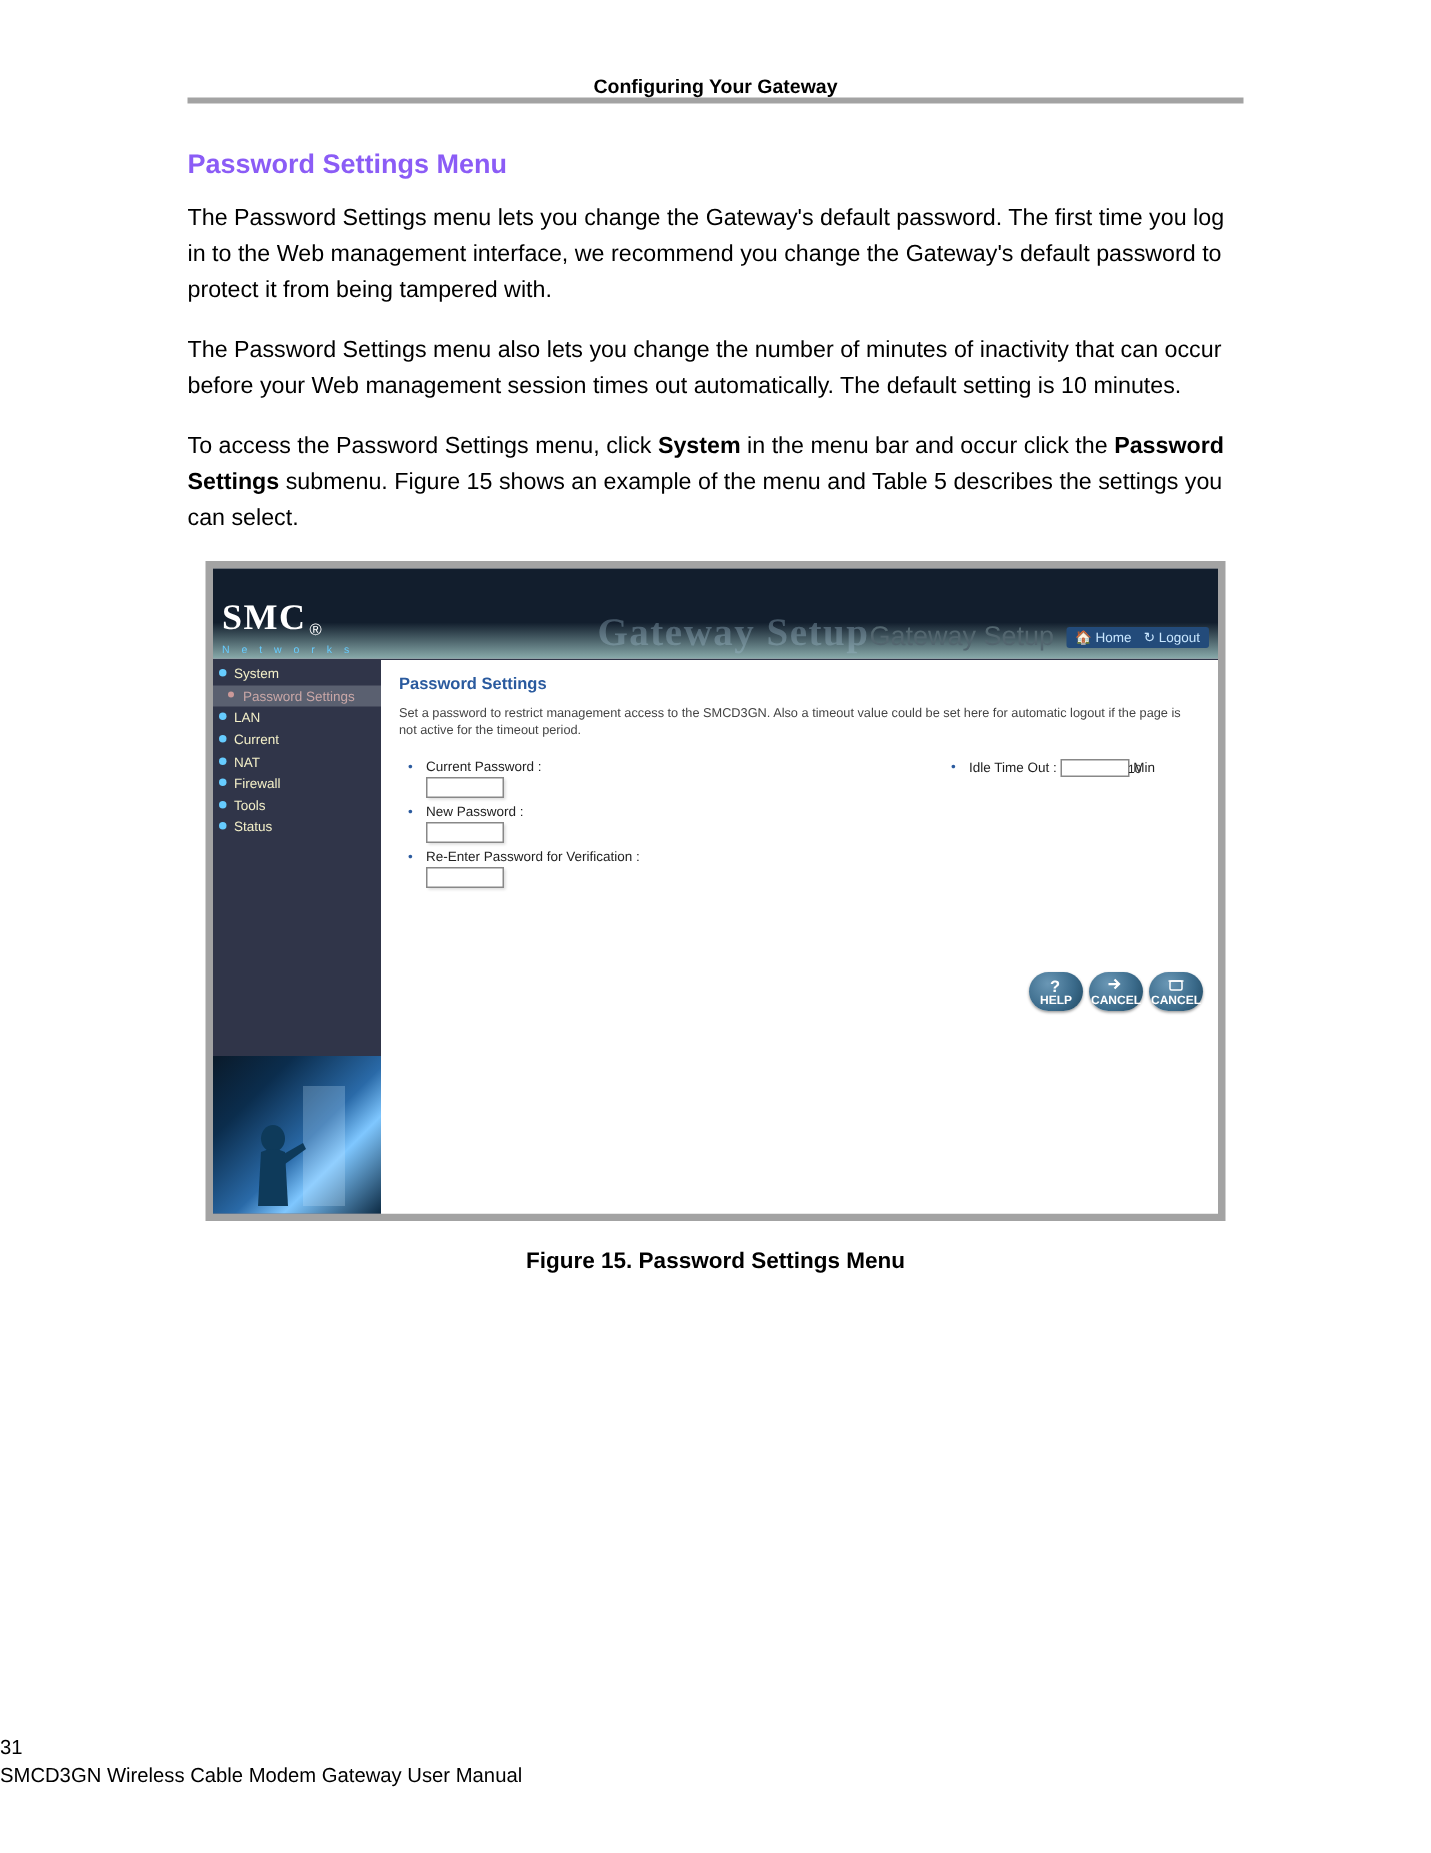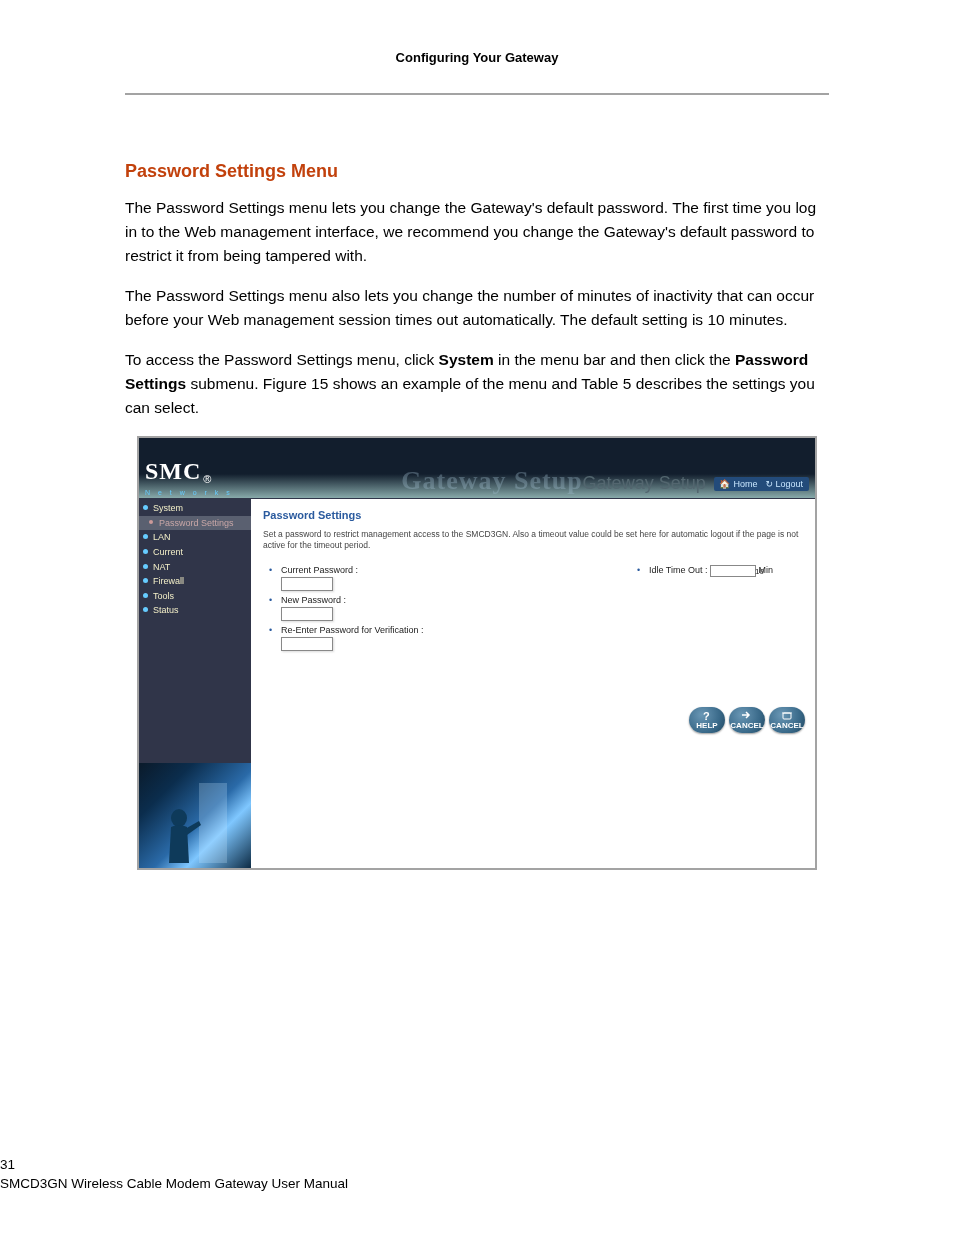--- a/index.html
+++ b/index.html
@@ -11,45 +11,45 @@
     color: #000;
     position: relative;
   }
   .page {
     padding: 50px 125px 0 125px;
   }
   .doc-header {
     text-align: center;
     font-weight: bold;
     font-size: 13px;
-    padding-bottom: 28px;
-    border-bottom: 2px solid #a3a3a3;
-    margin-bottom: 66px;
+    padding-bottom: 0;
+    border-bottom: 4px solid #a3a3a3;
+    margin-bottom: 30px;
   }
   .section-title {
-    color: #c2410c;
+    color: #8b5cf6;
     font-weight: bold;
     font-size: 18px;
     margin-bottom: 14px;
   }
   .body-p {
     font-size: 15.5px;
     line-height: 1.55;
     margin-bottom: 16px;
   }
   .body-p b { font-weight: bold; }
 
   .figure-wrap {
     margin: 6px 0 10px 0;
     text-align: center;
   }
   .screenshot {
     display: inline-block;
     width: 680px;
-    border: 2px solid #a3a3a3;
+    border: 5px solid #a3a3a3;
     text-align: left;
     background: #fff;
   }
   .ss-top {
     height: 60px;
     background: linear-gradient(to bottom, #121e2d 0%, #121e2d 60%, #8aa 100%);
     display: flex;
     justify-content: space-between;
     align-items: flex-end;
     padding: 0 6px 2px 6px;
@@ -259,24 +259,24 @@
   .footer .pg { margin-bottom: 4px; }
 </style>
 </head>
 <body>
 
 <div class="page">
   <div class="doc-header">Configuring Your Gateway</div>
 
   <div class="section-title">Password Settings Menu</div>
 
-  <p class="body-p">The Password Settings menu lets you change the Gateway's default password. The first time you log in to the Web management interface, we recommend you change the Gateway's default password to restrict it from being tampered with.</p>
+  <p class="body-p">The Password Settings menu lets you change the Gateway's default password. The first time you log in to the Web management interface, we recommend you change the Gateway's default password to protect it from being tampered with.</p>
   <p class="body-p">The Password Settings menu also lets you change the number of minutes of inactivity that can occur before your Web management session times out automatically. The default setting is 10 minutes.</p>
   <p class="body-p">
-    <span>To access the Password Settings menu, click </span><b>System</b><span> in the menu bar and then click the </span><b>Password Settings</b><span> submenu. Figure 15 shows an example of the menu and Table 5 describes the settings you can select.</span>
+    <span>To access the Password Settings menu, click </span><b>System</b><span> in the menu bar and occur click the </span><b>Password Settings</b><span> submenu. Figure 15 shows an example of the menu and Table 5 describes the settings you can select.</span>
   </p>
 
   <div class="figure-wrap">
     <div class="screenshot">
 
       <div class="ss-top">
         <div>
           <div class="logo">
             <span class="logo-main">SMC</span>
               <span class="logo-r">®</span>
@@ -368,19 +368,20 @@
                   <line x1="2" y1="3" x2="12" y2="3" stroke="#fff" stroke-width="1"></line>
                 </svg>
               <span>CANCEL</span>
             </div>
           </div>
 
         </div>
       </div>
     </div>
 
+    <div class="figure-caption">Figure 15. Password Settings Menu</div>
   </div>
 </div>
 
 <div class="footer">
   <div class="pg">31</div>
   <div>SMCD3GN Wireless Cable Modem Gateway User Manual</div>
 </div>
 
 </body></html>

